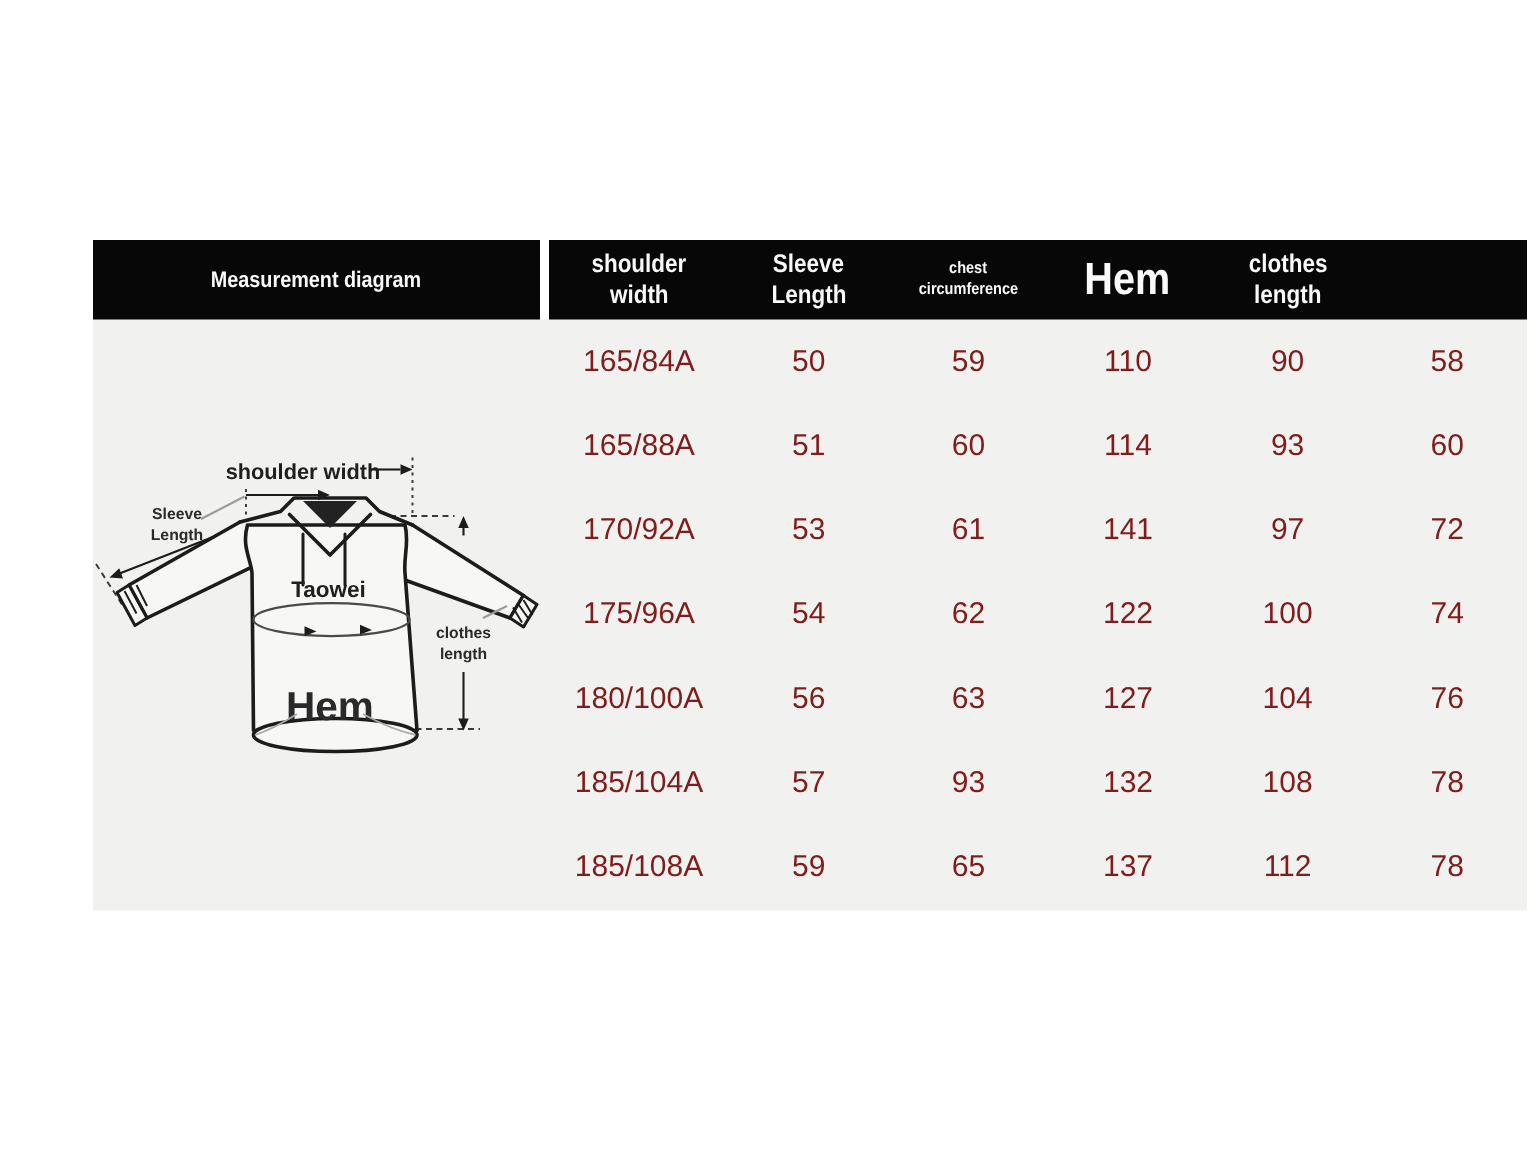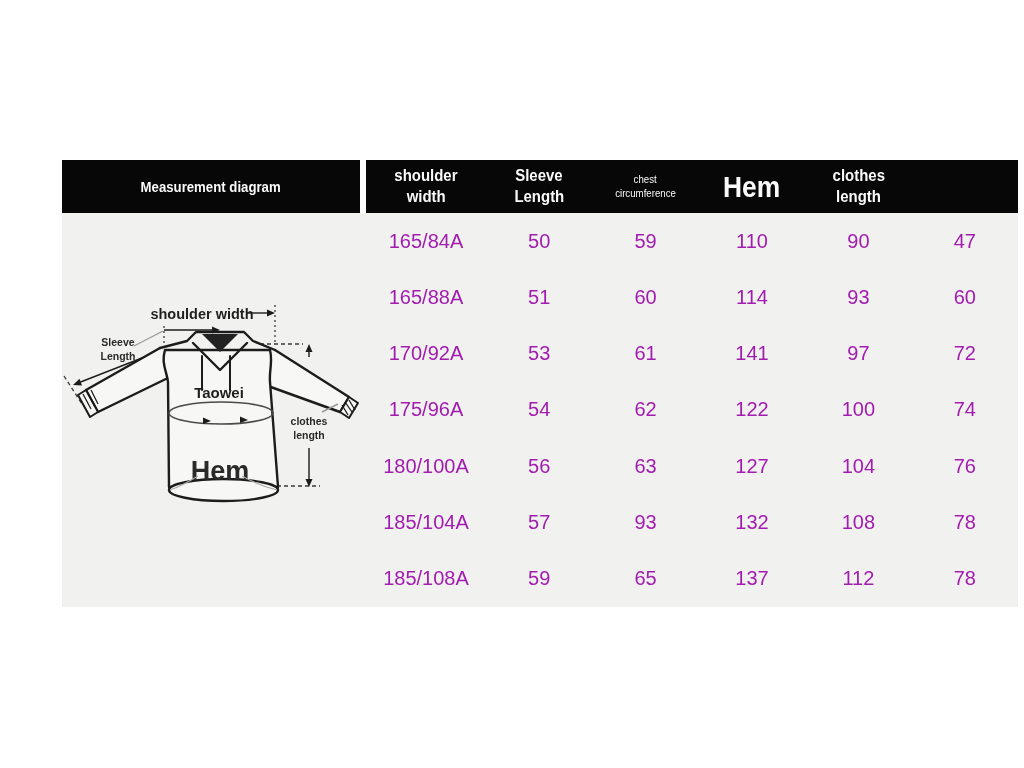--- a/index.html
+++ b/index.html
@@ -23,30 +23,30 @@
   .hdr-gap{width:6px;height:100%;background:#ffffff;}
   .hdr-right{
     flex:1;height:100%;background:#070707;color:#fafafa;
     display:grid;grid-template-columns:120px repeat(5,1fr);
     align-items:center;
   }
   .hcell{display:flex;flex-direction:column;align-items:center;justify-content:center;line-height:1.2;}
   .cond{display:inline-block;transform:scaleX(.88);transform-origin:center;}
   .h-big{font-size:30px;font-weight:bold;letter-spacing:0px;}
   .h-sm{font-size:17px;font-weight:bold;}
-  .h-xs{font-size:11px;font-weight:normal;}
+  .h-xs{font-size:11px;font-weight:bold;}
   .diagram-title{font-size:15px;font-weight:bold;}
   
   .rows{
     position:absolute;left:304px;right:0;top:53px;bottom:0;
     display:grid;grid-template-rows:repeat(7,1fr);
   }
   .trow{display:grid;grid-template-columns:120px repeat(5,1fr);align-items:center;}
   .tcell{
-    text-align:center;font-size:20px;color:#a21caf;
+    text-align:center;font-size:20px;color:#7f1d1d;
   }
   
   .diagram{
     position:absolute;left:0;top:53px;width:304px;height:478px;
   }
   .diagram svg{position:absolute;left:0;top:87px;}
   text{font-family:"Liberation Sans", sans-serif;}
 </style>
 </head>
 <body>
@@ -160,21 +160,21 @@
     </svg>
   </div>
 
   <div class="rows">
     <div class="trow">
       <div class="tcell">165/84A</div>
       <div class="tcell">50</div>
       <div class="tcell">59</div>
       <div class="tcell">110</div>
       <div class="tcell">90</div>
-      <div class="tcell">47</div>
+      <div class="tcell">58</div>
     </div>
     <div class="trow">
       <div class="tcell">165/88A</div>
       <div class="tcell">51</div>
       <div class="tcell">60</div>
       <div class="tcell">114</div>
       <div class="tcell">93</div>
       <div class="tcell">60</div>
     </div>
     <div class="trow">

